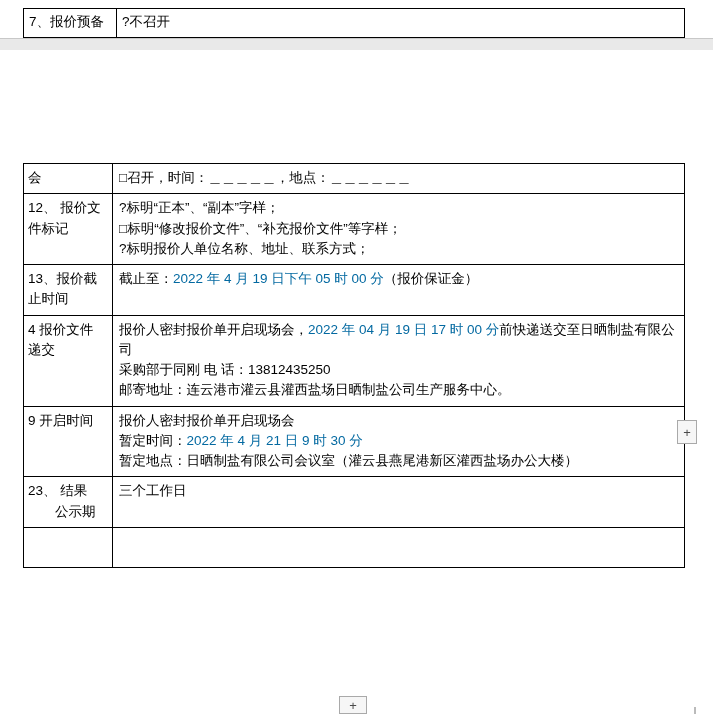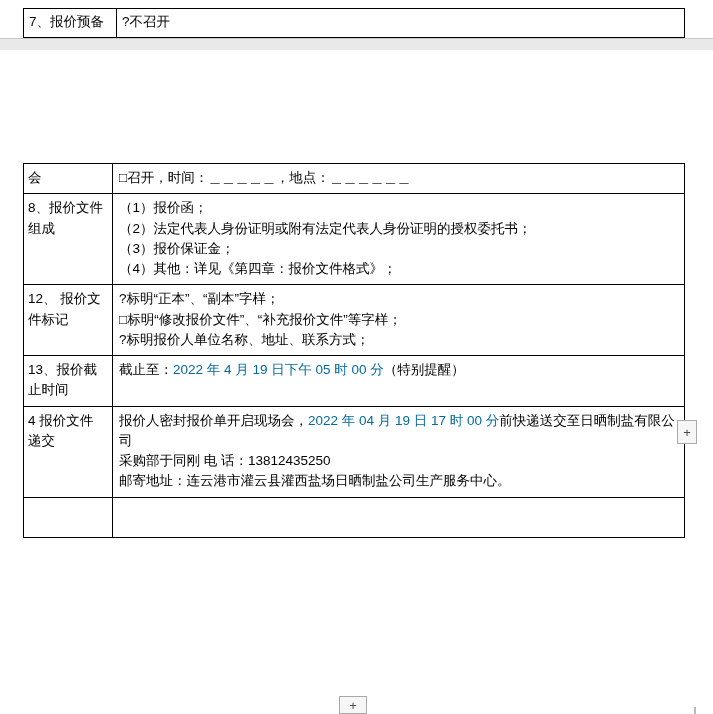--- a/index.html
+++ b/index.html
@@ -156,32 +156,20 @@
     <tbody>
         <tr>
       <td class="label">
         <span class="cellline">会</span>
       </td>
       <td>
         <span class="cellline">□召开，时间：＿＿＿＿＿，地点：＿＿＿＿＿＿</span>
       </td>
     </tr>
 
-    <tr>
-      <td class="label">
-        <span class="cellline">8、报价文件</span>
-        <span class="cellline">组成</span>
-      </td>
-      <td>
-        <span class="cellline">（1）报价函；</span>
-        <span class="cellline">（2）法定代表人身份证明或附有法定代表人身份证明的授权委托书；</span>
-        <span class="cellline">（3）报价保证金；</span>
-        <span class="cellline">（4）其他：详见《第四章：报价文件格式》；</span>
-      </td>
-    </tr>
 
 
 
     <tr>
       <td class="label">
         <span class="cellline">12、 报价文</span>
         <span class="cellline">件标记</span>
       </td>
       <td>
         <span class="cellline">?标明“正本”、“副本”字样；</span>
@@ -190,40 +178,61 @@
       </td>
     </tr>
 
     <tr>
       <td class="label">
         <span class="cellline">13、报价截</span>
         <span class="cellline">止时间</span>
       </td>
       <td>
         <span class="cellline">
-          <span>截止至：</span><span class="red">2022 年 4 月 19 日下午 05 时 00 分</span><span>（特别提醒）</span>
+          <span>截止至：</span><span class="red">2022 年 4 月 19 日下午 05 时 00 分</span><span>（报价保证金）</span>
         </span>
       </td>
     </tr>
 
     <tr>
       <td class="label">
         <span class="cellline">4 报价文件</span>
         <span class="cellline">递交</span>
       </td>
       <td>
         <span class="cellline">
           <span>报价人密封报价单开启现场会，</span><span class="red">2022 年 04 月 19 日 17 时 00 分</span><span>前快递送交至日晒制盐有限公司</span>
         </span>
         <span class="cellline">采购部于同刚    电  话：13812435250</span>
         <span class="cellline">邮寄地址：连云港市灌云县灌西盐场日晒制盐公司生产服务中心。</span>
       </td>
     </tr>
 
-
+    <tr>
+      <td class="label">
+        <span class="cellline">9 开启时间</span>
+      </td>
+      <td>
+        <span class="cellline">报价人密封报价单开启现场会</span>
+        <span class="cellline">
+          <span>暂定时间：</span><span class="red">2022 年 4 月 21 日 9 时 30 分</span>
+        </span>
+        <span class="cellline">暂定地点：日晒制盐有限公司会议室（灌云县燕尾港新区灌西盐场办公大楼）</span>
+      </td>
+    </tr>
+
+    <tr>
+      <td class="label">
+        <span class="cellline">23、 结果</span>
+        <span class="cellline">　　公示期</span>
+      </td>
+      <td>
+        <span class="cellline">三个工作日</span>
+      </td>
+    </tr>
 
     <tr class="empty-row">
       <td class="label"></td>
       <td></td>
     </tr>
 
   </tbody>
     </table>
 
   <div class="plus-btn plus-right">+</div>

